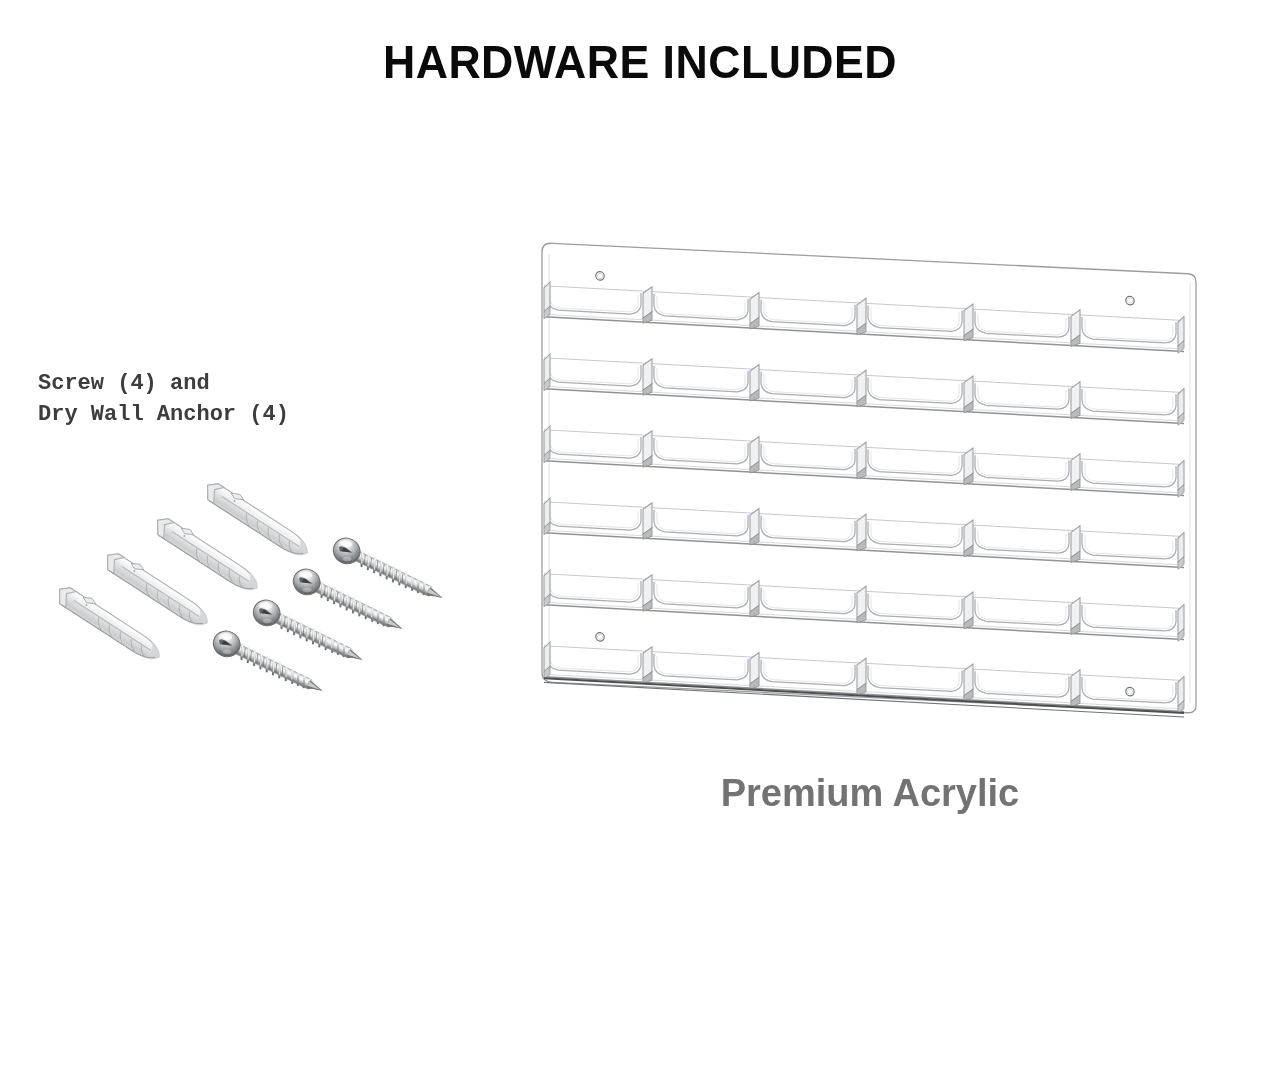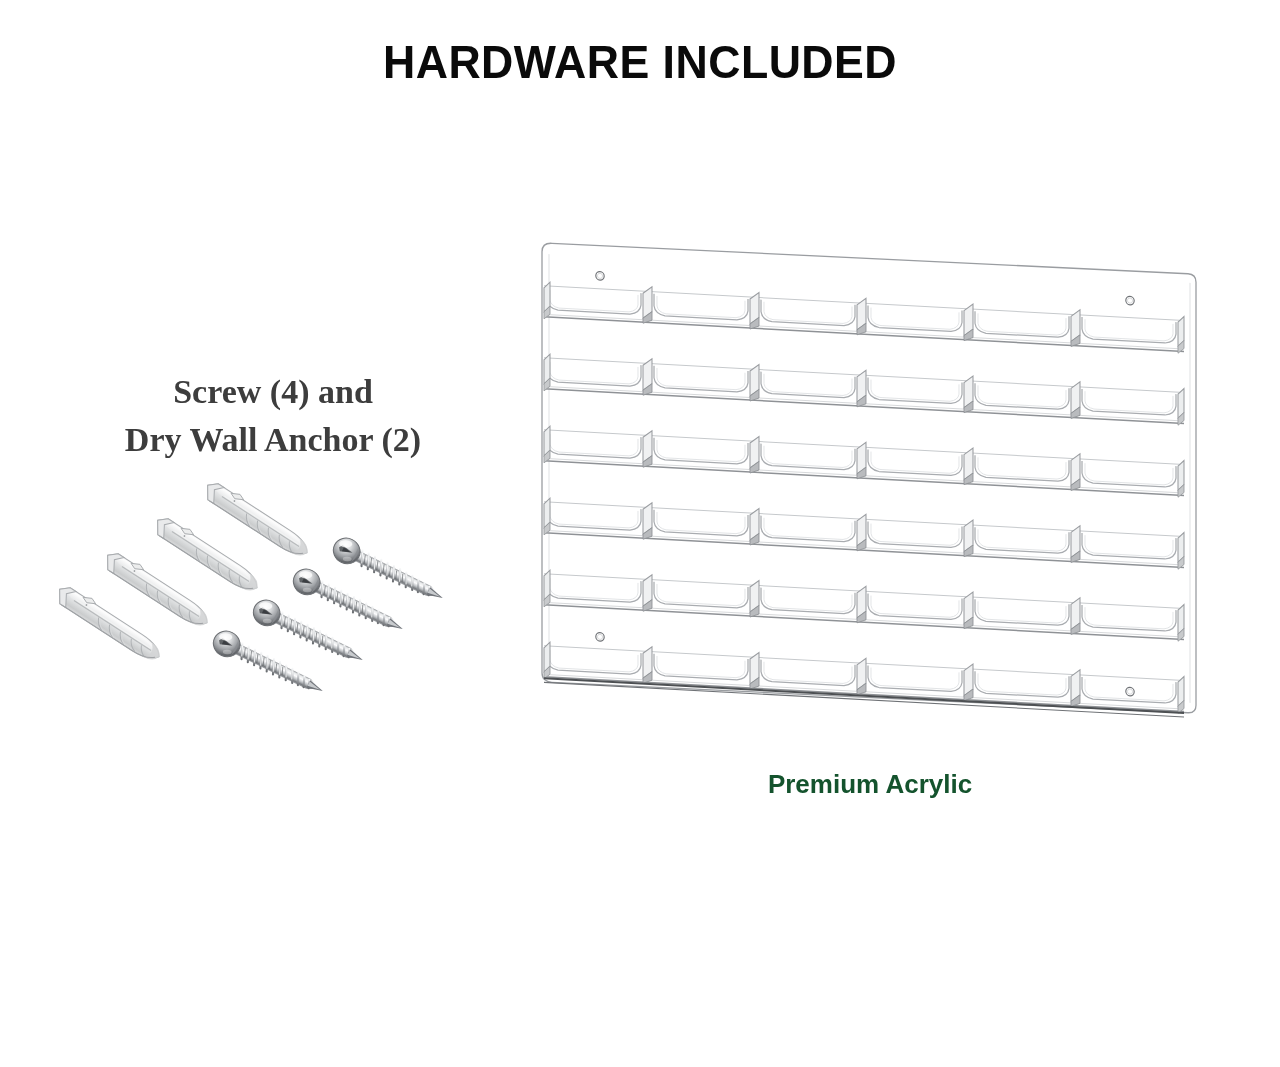--- a/index.html
+++ b/index.html
@@ -30,40 +30,40 @@
     font-family: "Liberation Sans", sans-serif;
     transform: scaleX(0.95);
   }
 
   
   #hardware-caption {
     position: absolute;
     top: 368px;
     left: 38px;
     width: 470px;
-    text-align: center;
-    font-size: 34px;
+    text-align: left;
+    font-size: 22px;
     font-weight: 700;
     line-height: 1.42;
     color: #3d3d3d;
-    font-family: Liberation Serif, serif;
+    font-family: Liberation Mono, monospace;
   }
   #hardware-caption .ln { display: block; }
 
   
   #holder-caption {
     position: absolute;
     top: 766px;
     left: 560px;
     width: 620px;
     text-align: center;
-    font-size: 26px;
+    font-size: 38px;
     font-weight: 700;
     line-height: 1.44;
-    color: #14532d;
+    color: #737373;
     font-family: "Liberation Sans", sans-serif;
   }
   #holder-caption .ln { display: block; }
 
   
   #hardware-art {
     position: absolute;
     left: 50px;
     top: 455px;
     width: 440px;
@@ -78,21 +78,21 @@
   }
   svg { display: block; overflow: visible; }
 </style>
 </head>
 <body>
 
 <div id="main-title">HARDWARE INCLUDED</div>
 
 <div id="hardware-caption">
   <span class="ln">Screw (4) and</span>
-  <span class="ln">Dry Wall Anchor (2)</span>
+  <span class="ln">Dry Wall Anchor (4)</span>
 </div>
 
 <div id="hardware-art">
   <svg width="440" height="260" viewBox="0 0 440 260" xmlns="http://www.w3.org/2000/svg">
     <defs>
 
       <linearGradient id="anchGrad" x1="0" y1="0" x2="0" y2="1">
         <stop offset="0%" stop-color="#fbfbfb"></stop>
         <stop offset="22%" stop-color="#eeeeef"></stop>
         <stop offset="55%" stop-color="#dcdedf"></stop>

